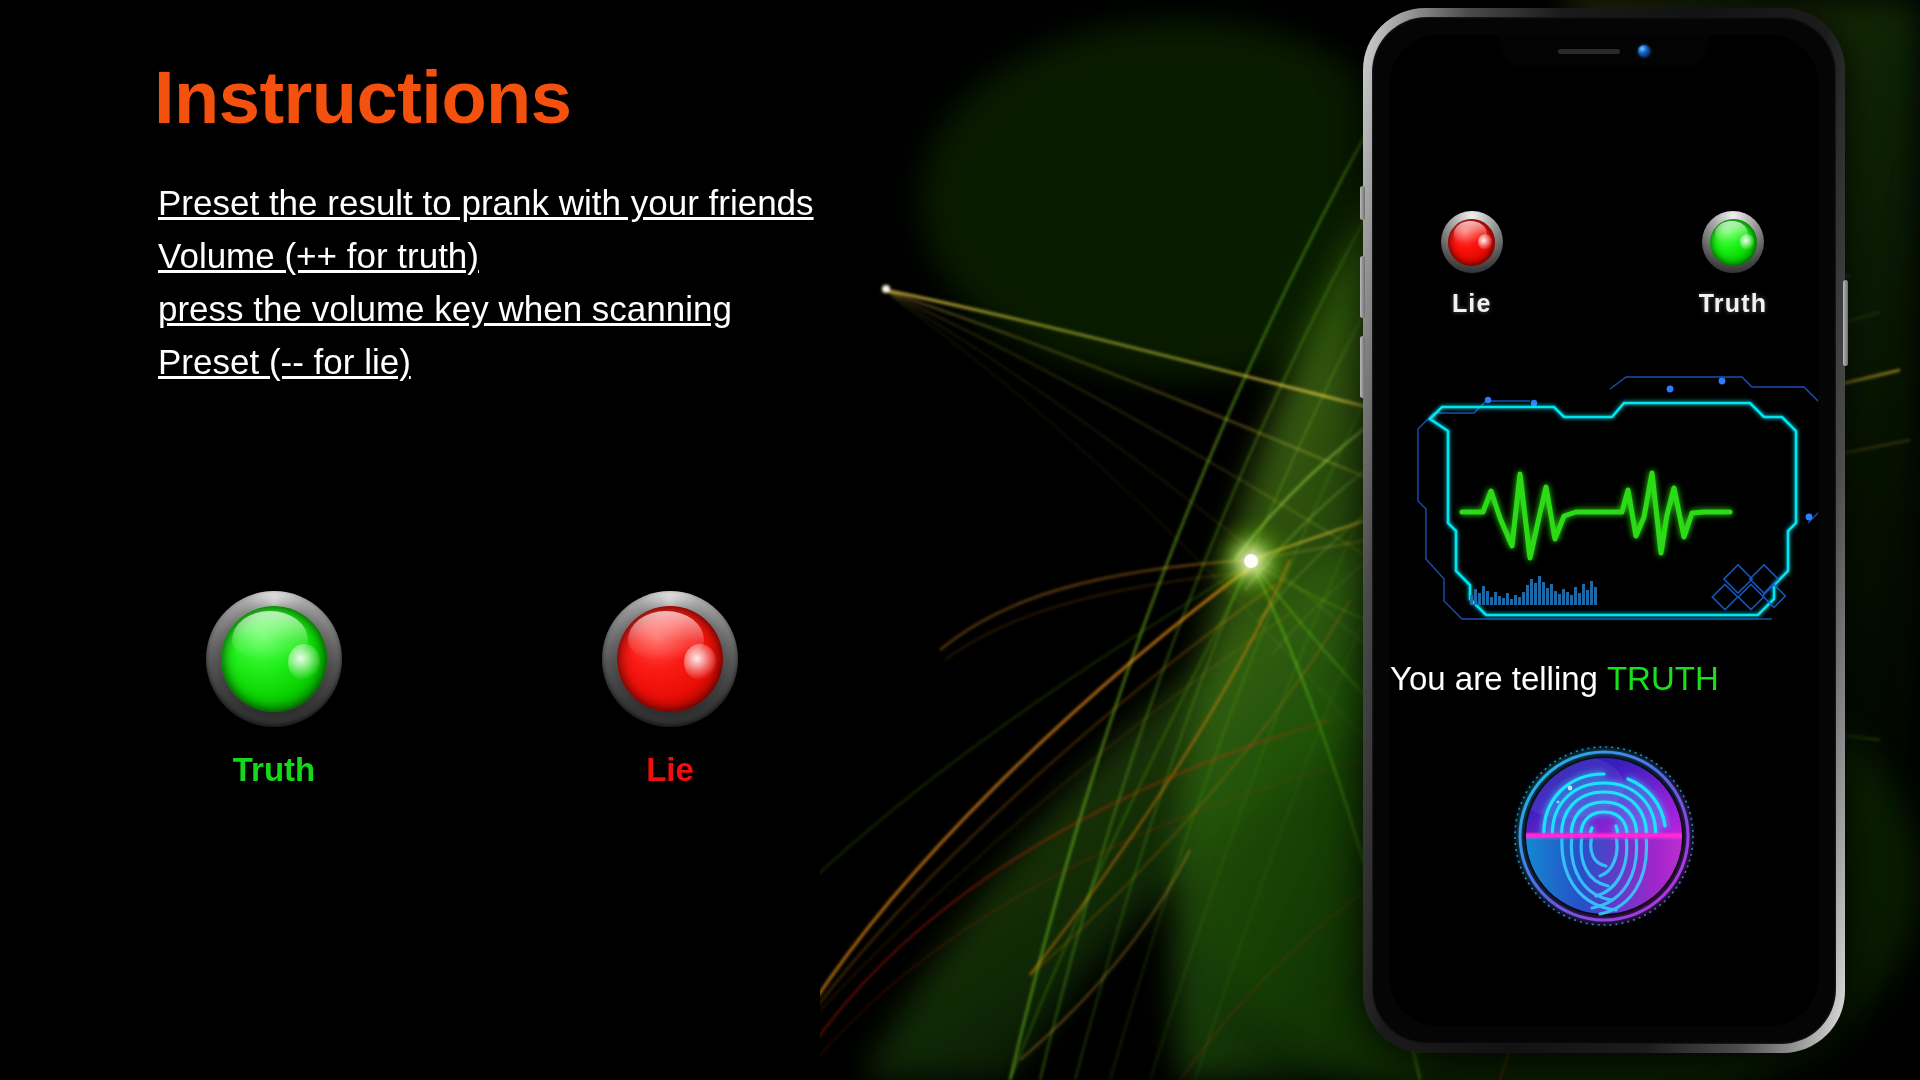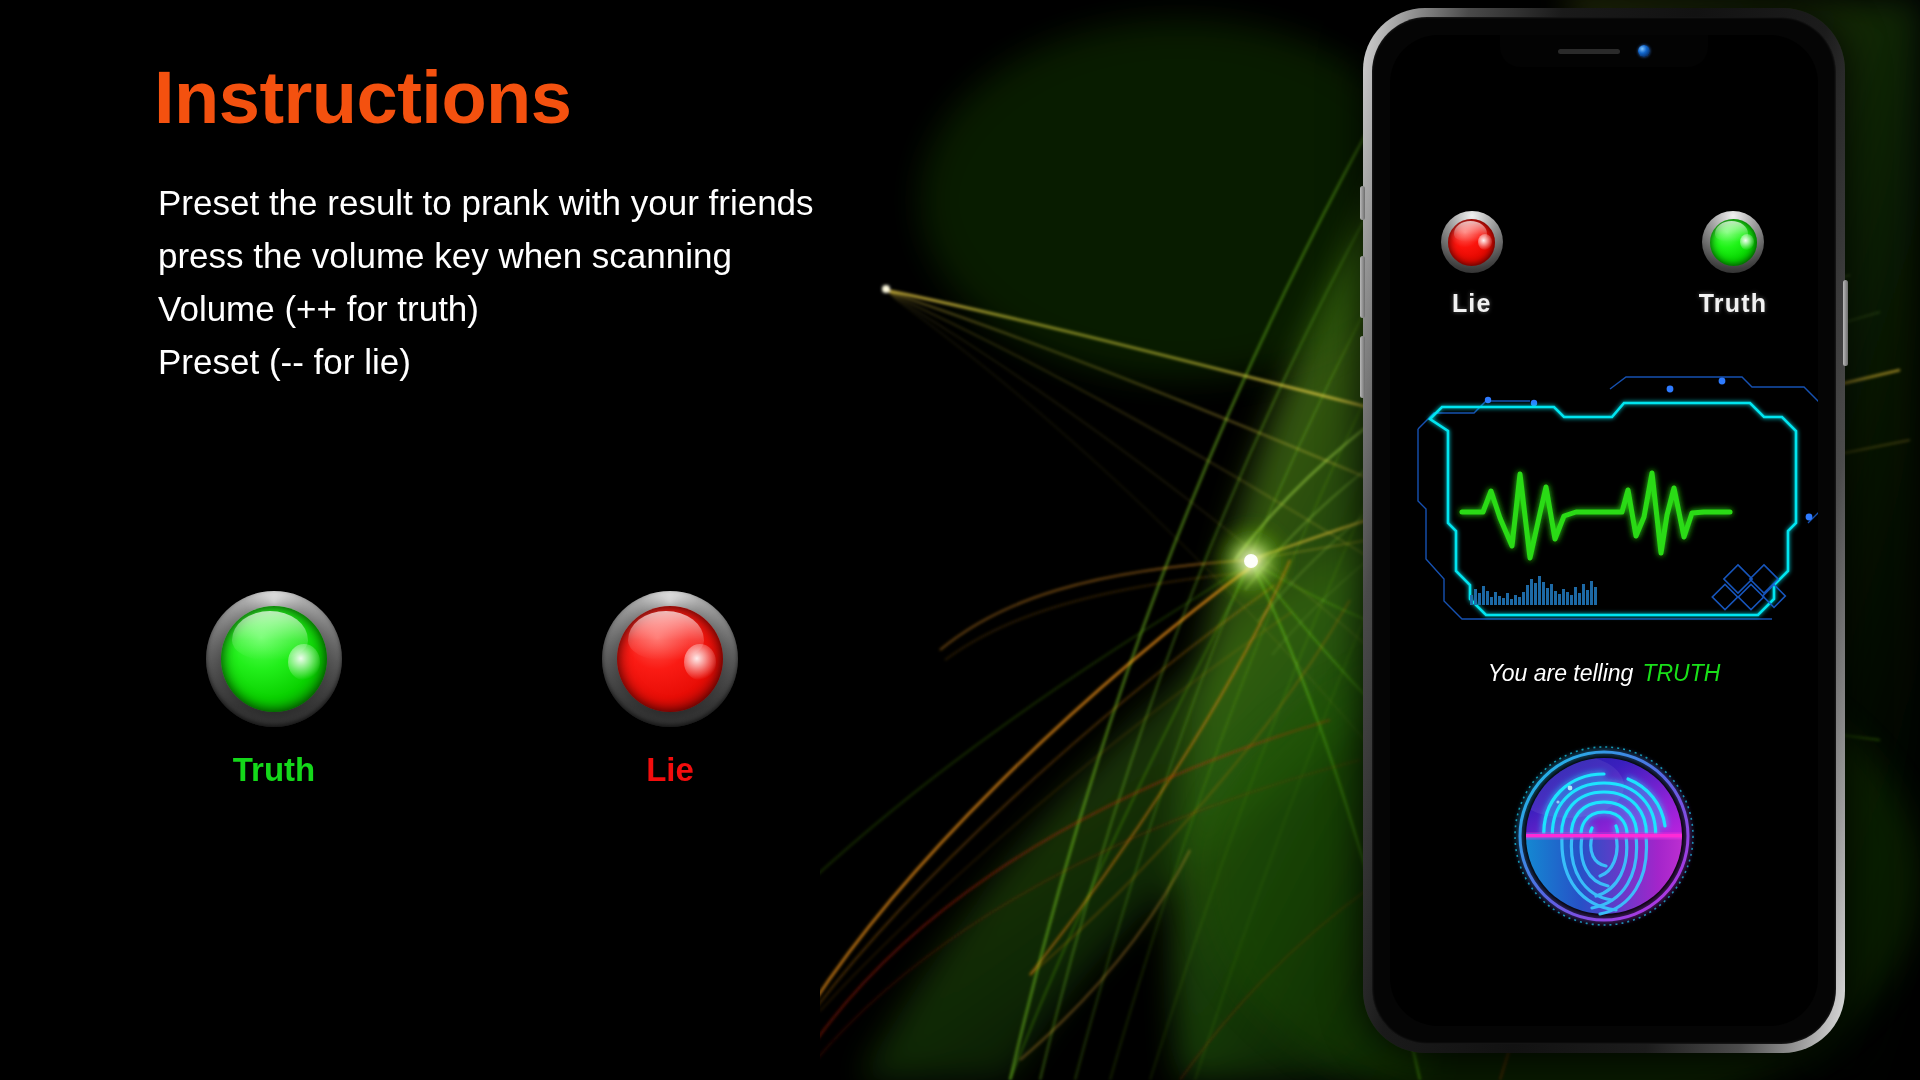--- a/index.html
+++ b/index.html
@@ -21,21 +21,21 @@
     font-size:74px;font-weight:bold;color:#f4510f;
     letter-spacing:-0.5px;line-height:1;
     white-space:nowrap;
   }
 
   #instructions{
     position:absolute;left:126px;top:160px;
     font-size:35px;color:#ffffff;line-height:53px;
     font-weight:400;
   }
-  #instructions .line{white-space:nowrap;}
+  #instructions .line{white-space:nowrap;text-decoration:underline;}
 
   
   #selector{
     position:absolute;left:160px;top:575px;width:560px;height:220px;
   }
   .bigbtn{
     position:absolute;width:136px;height:136px;border-radius:50%;
     z-index:2;
     background:
       radial-gradient(circle at 50% 8%, #ffffff 0%, #e8e8e8 6%, #b9b9b9 20%, #8a8a8a 42%, #636363 60%, #3d3d3d 78%, #2a2a2a 100%);
@@ -138,22 +138,22 @@
   }
 
   
   #hud-panel{
     position:absolute;left:22px;top:338px;width:420px;height:255px;z-index:4;
   }
   #hud-panel svg{display:block;}
 
   
   #result-text{
-    position:absolute;left:0;right:0;top:625px;text-align:center;z-index:4;
-    font-size:23px;color:#ffffff;white-space:nowrap;font-style:italic;
+    position:absolute;left:0;right:0;top:625px;z-index:4;
+    font-size:33px;color:#ffffff;white-space:nowrap;
   }
   #result-value{color:#19e019;margin-left:9px;}
 
   
   #fingerprint{
     position:absolute;left:50%;transform:translateX(-50%);top:705px;
     width:192px;height:192px;z-index:4;
   }
   #fingerprint svg{display:block;}
 </style>
@@ -287,22 +287,22 @@
     <rect x="790" y="0" width="120" height="1080" fill="url(#gRed)" opacity="0"></rect>
   </svg>
 </div>
 
 <div id="left-panel">
 
   <div id="page-title">Instructions</div>
 
   <div id="instructions">
     <div class="line">Preset the result to prank with your friends</div>
+    <div class="line">Volume (++ for truth)</div>
     <div class="line">press the volume key when scanning</div>
-    <div class="line">Volume (++ for truth)</div>
     <div class="line">Preset (-- for lie)</div>
   </div>
 
   <div id="selector">
 
     <div class="bigbtn green" id="btn-truth">
       <div class="lens"></div>
     </div>
     <div class="bigbtn-label" id="label-truth">Truth</div>
 

